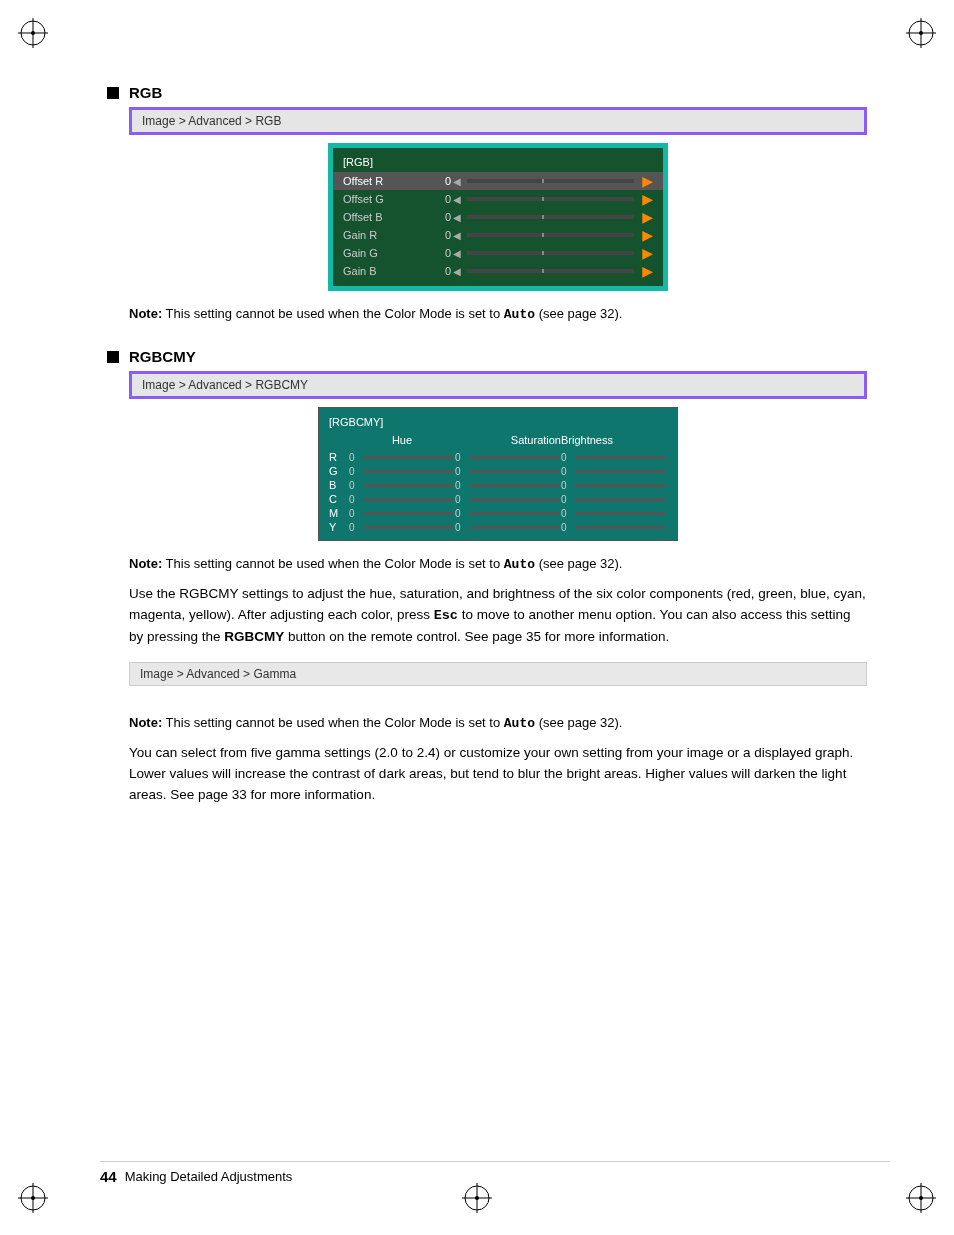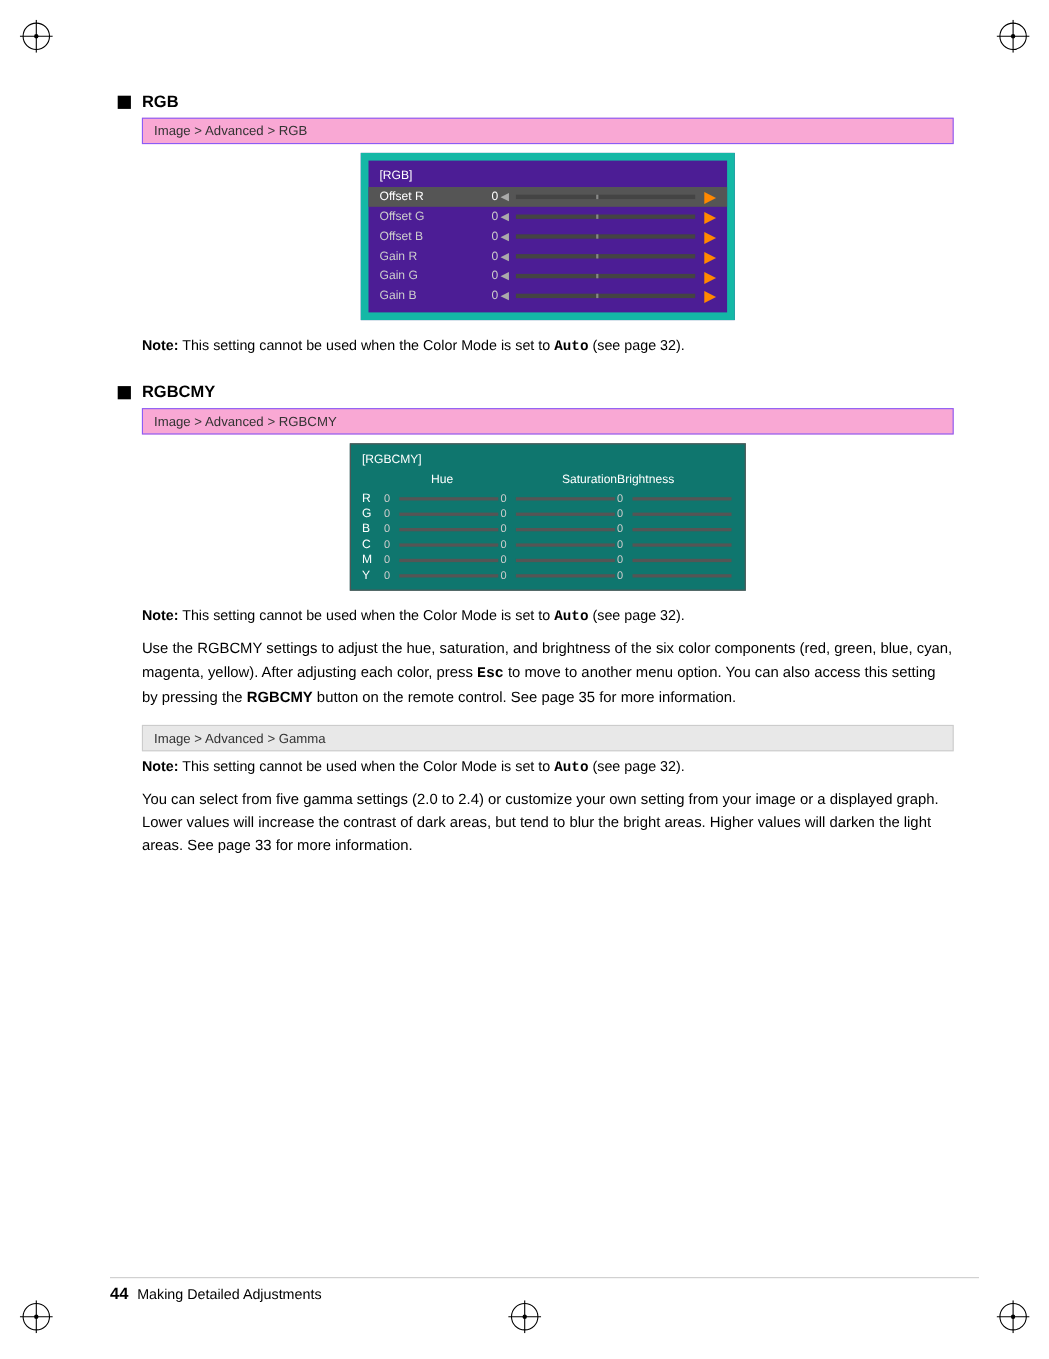--- a/index.html
+++ b/index.html
@@ -44,42 +44,42 @@
       flex-shrink: 0;
     }
     .section-title {
       font-size: 15px;
       font-weight: bold;
       font-family: Arial, Helvetica, sans-serif;
     }
 
     
     .breadcrumb-bar {
-      background: #f9a8d4;
-      border: 1px solid #8b5cf6;
+      background: #e5e5e5;
+      border: 3px solid #8b5cf6;
       padding: 4px 10px;
       font-size: 12px;
       font-family: Arial, Helvetica, sans-serif;
       color: #333;
       margin-bottom: 8px;
       margin-left: 22px;
     }
 
     
     .screenshot-container {
       margin-left: 22px;
       margin-bottom: 14px;
       display: flex;
       justify-content: center;
     }
 
     
     .menu-screenshot {
-      background: #4c1d95;
-      border: 7px solid #14b8a6;
+      background: #14532d;
+      border: 5px solid #14b8a6;
       width: 340px;
       padding: 6px 0;
       font-family: Arial, Helvetica, sans-serif;
       font-size: 11px;
     }
 
     .menu-header {
       color: #ffffff;
       padding: 2px 10px 4px 10px;
       font-size: 11px;
@@ -234,21 +234,21 @@
     .reg-br { bottom: 18px; right: 18px; }
     .reg-bm { bottom: 18px; left: 50%; transform: translateX(-50%); }
 
     .gamma-bar {
       background: #e8e8e8;
       border: 1px solid #ccc;
       padding: 4px 10px;
       font-size: 12px;
       font-family: Arial, Helvetica, sans-serif;
       color: #333;
-      margin-bottom: 5px;
+      margin-bottom: 28px;
       margin-left: 22px;
     }
   </style>
 </head>
 <body>
 
 <div class="page">
 
   <div class="reg-mark-wrapper reg-tl">
     <svg width="30" height="30" viewBox="0 0 30 30">

